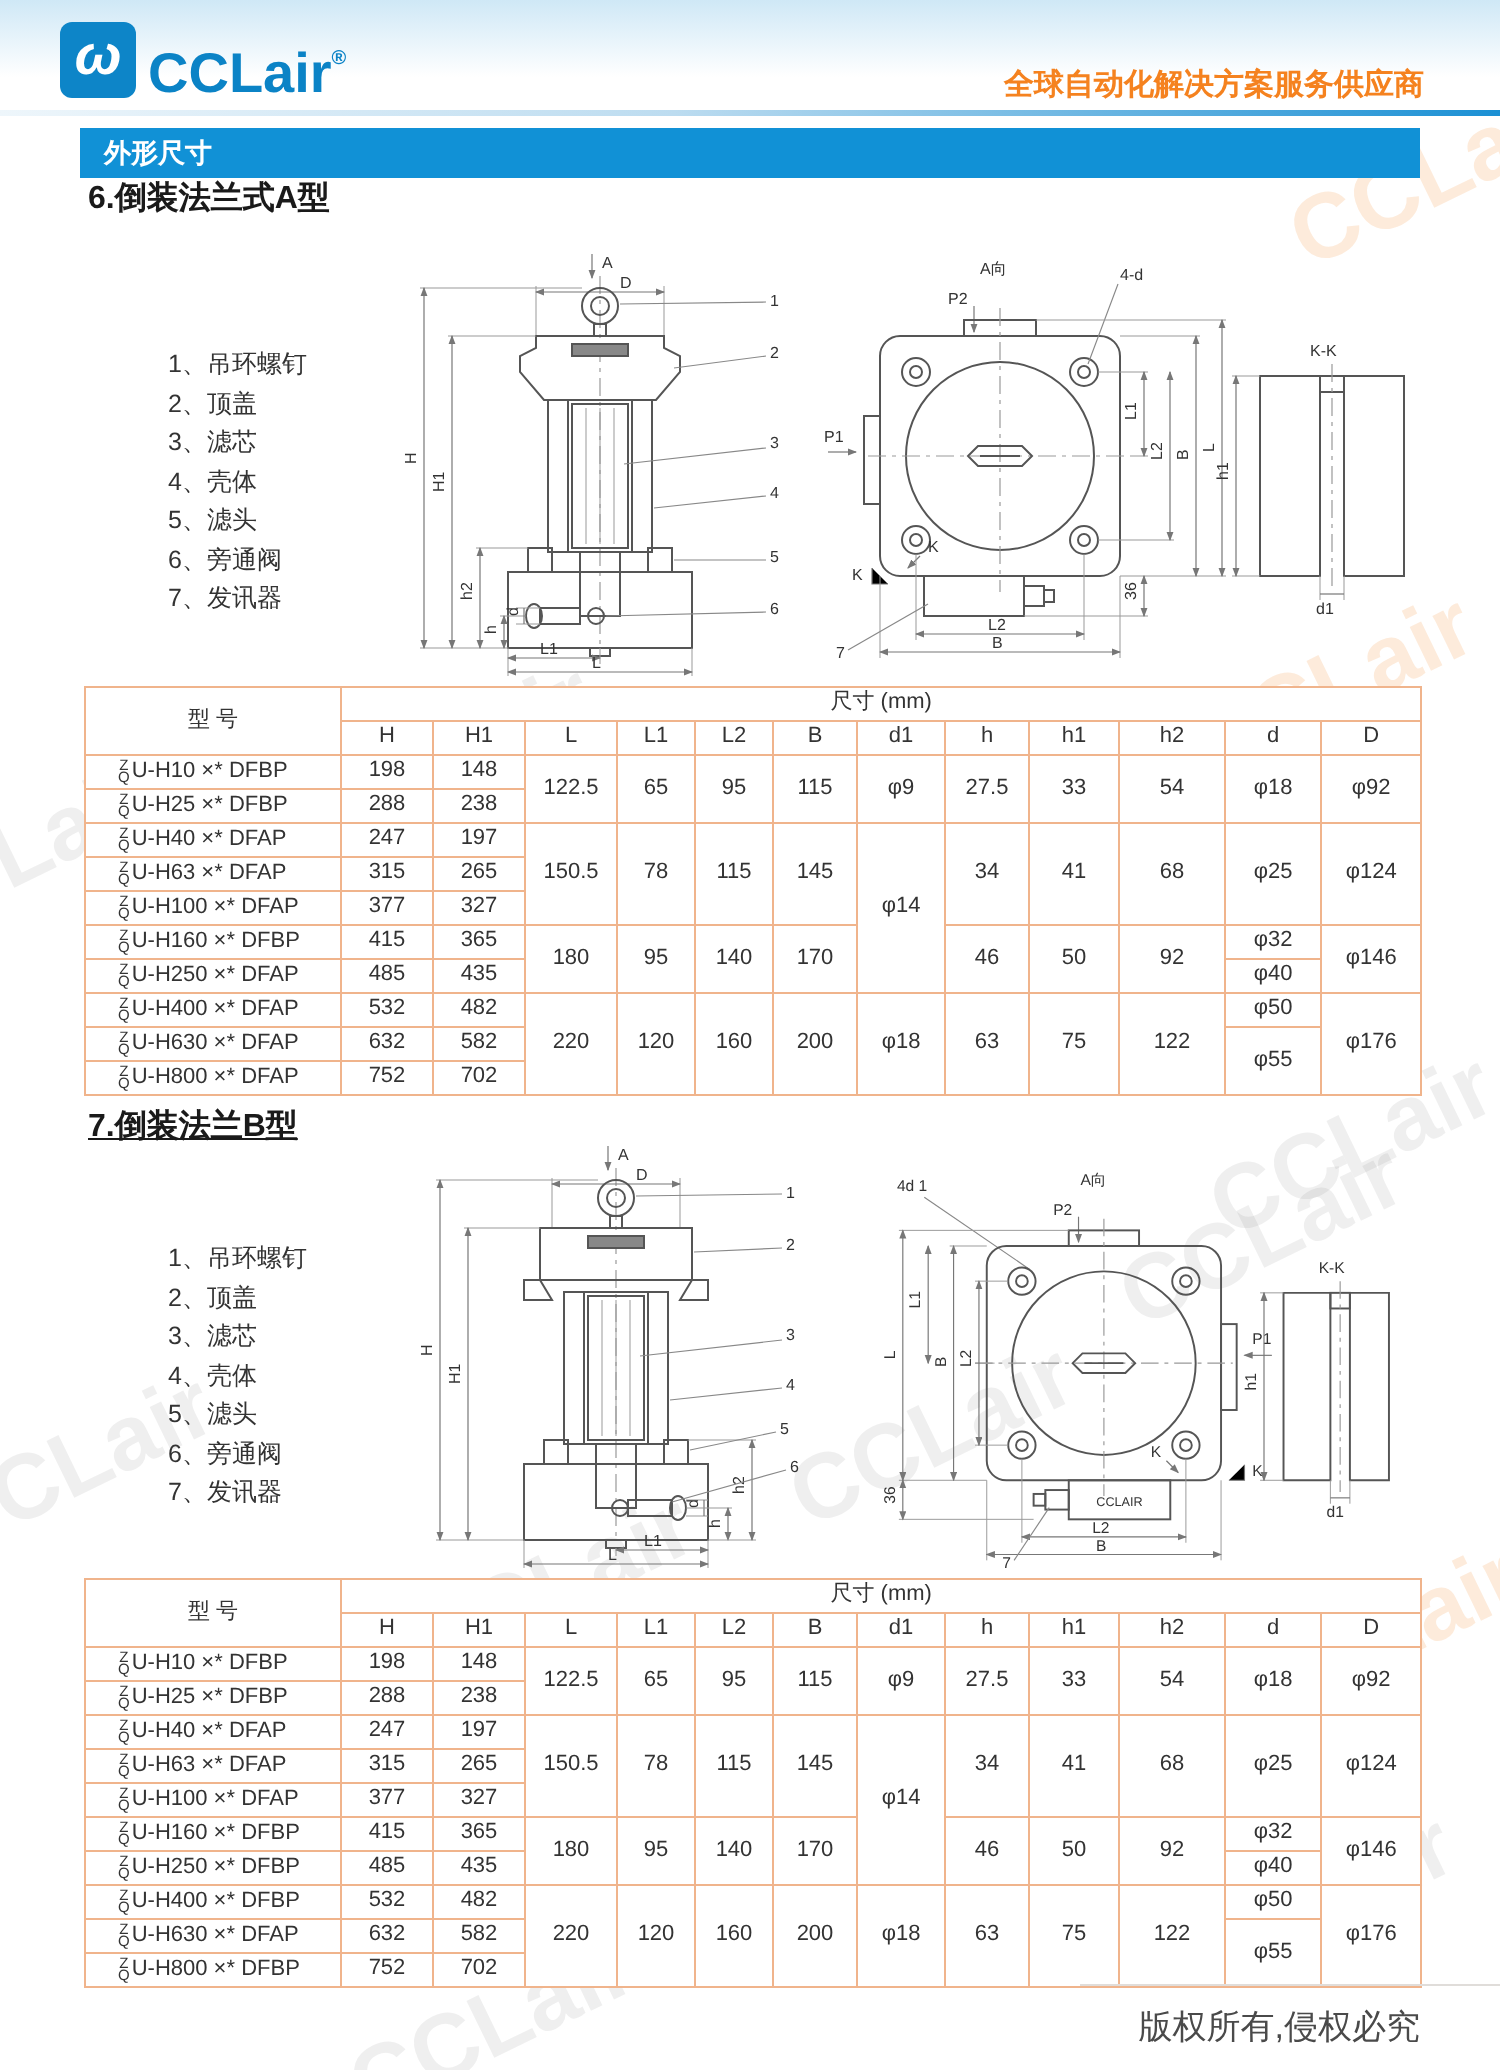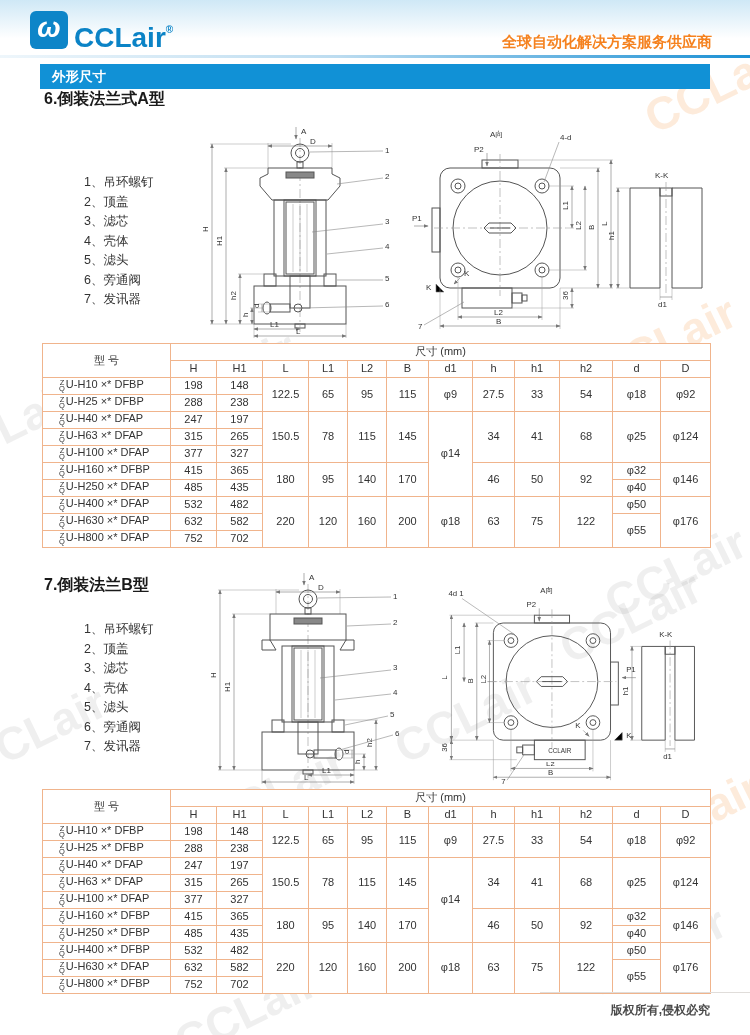--- a/index.html
+++ b/index.html
@@ -37,21 +37,21 @@
   .ol{fill:none;stroke:#555;stroke-width:1;}
   .dimln{stroke:#777;stroke-width:.6;}
   .ext{stroke:#999;stroke-width:.5;}
   .cl{stroke:#999;stroke-width:.6;stroke-dasharray:9 3 2 3;}
   .ldr{stroke:#888;stroke-width:.6;}
   
   .footrule{position:absolute;left:540px;top:992px;width:210px;height:1px;background:#e0ddda;}
   .pg{position:absolute;left:300px;top:1062px;font-size:13px;color:#b91c1c;display:flex;align-items:center;justify-content:flex-end;}
   .tri{width:0;height:0;border-left:8px solid #f5821f;border-top:5px solid transparent;
        border-bottom:5px solid transparent;margin-right:8px;}
-  .copy{position:absolute;right:40px;top:1002px;font-weight:bold;color:#4a4a4a;font-size:12px;}
+  .copy{position:absolute;right:40px;top:1002px;font-weight:normal;color:#4a4a4a;font-size:17px;}
   
   .wm{position:absolute;font-weight:bold;font-size:46px;transform:rotate(-26deg);
       pointer-events:none;white-space:nowrap;}
   .wm-g{color:rgba(120,120,120,.12);}
   .wm-o{color:rgba(245,130,31,.16);}
 </style>
 </head>
 <body>
 
 <div class="page">
@@ -370,21 +370,21 @@
         <td rowspan="2">φ55</td>
       </tr>
       <tr>
         <td class="model"><span class="stack"><i>Z</i><i>Q</i></span><span>U-H800 ×* DFAP</span></td>
         <td>752</td>
           <td>702</td>
       </tr>
     </tbody>
   </table>
 
-  <div class="sec-title" style="top:575px;">7.倒装法兰B型</div>
+  <div class="sec-title" style="top:553px;text-decoration:underline;">7.倒装法兰B型</div>
   <ul class="parts" style="top:620px;">
     <li>1、吊环螺钉</li>
     <li>2、顶盖</li>
     <li>3、滤芯</li>
     <li>4、壳体</li>
     <li>5、滤头</li>
     <li>6、旁通阀</li>
     <li>7、发讯器</li>
   </ul>
 

